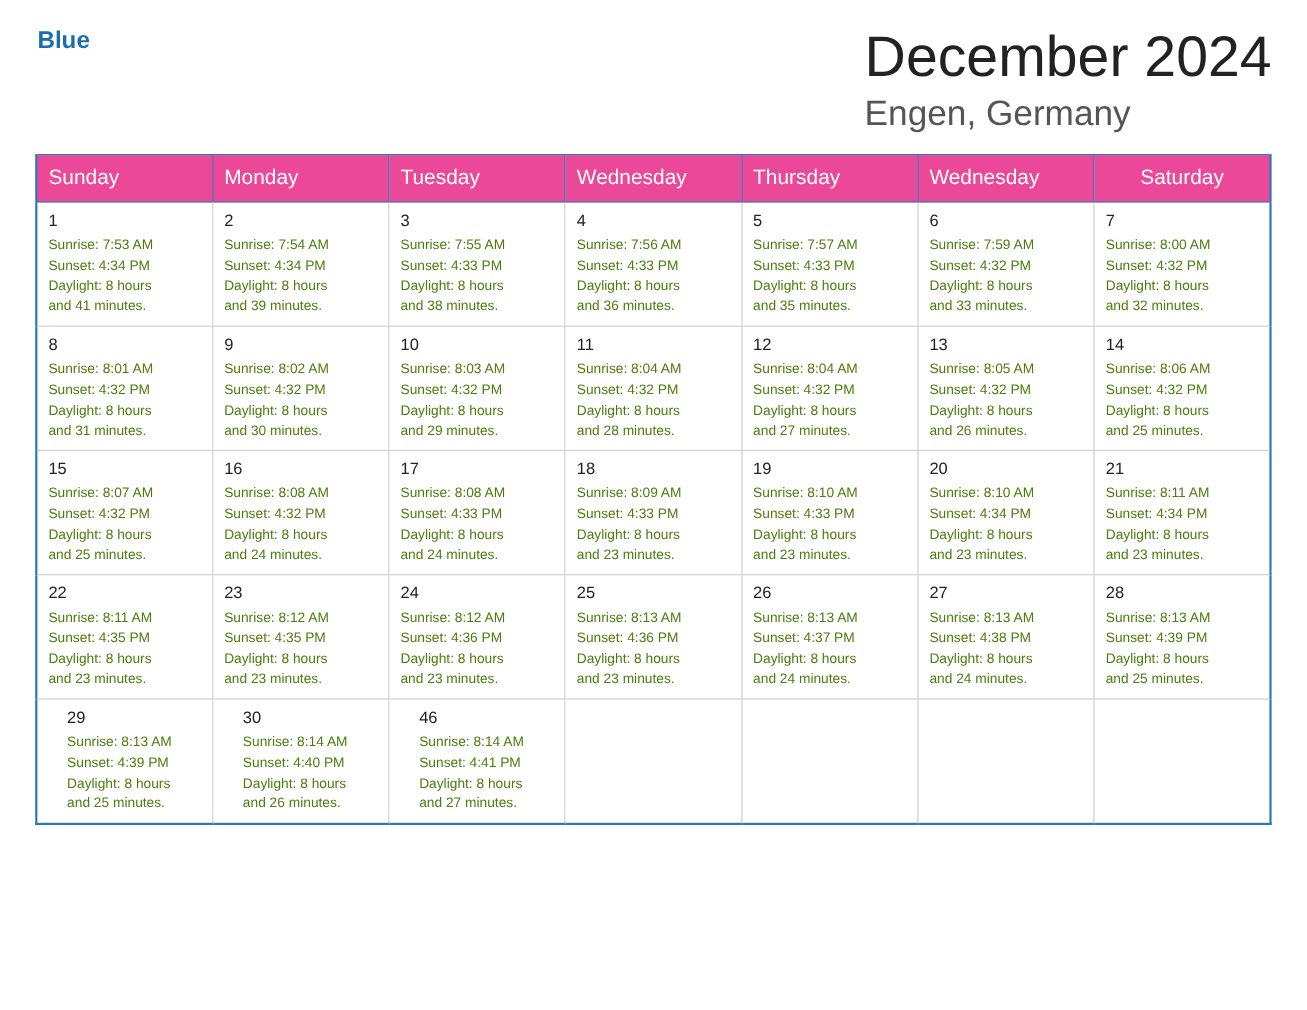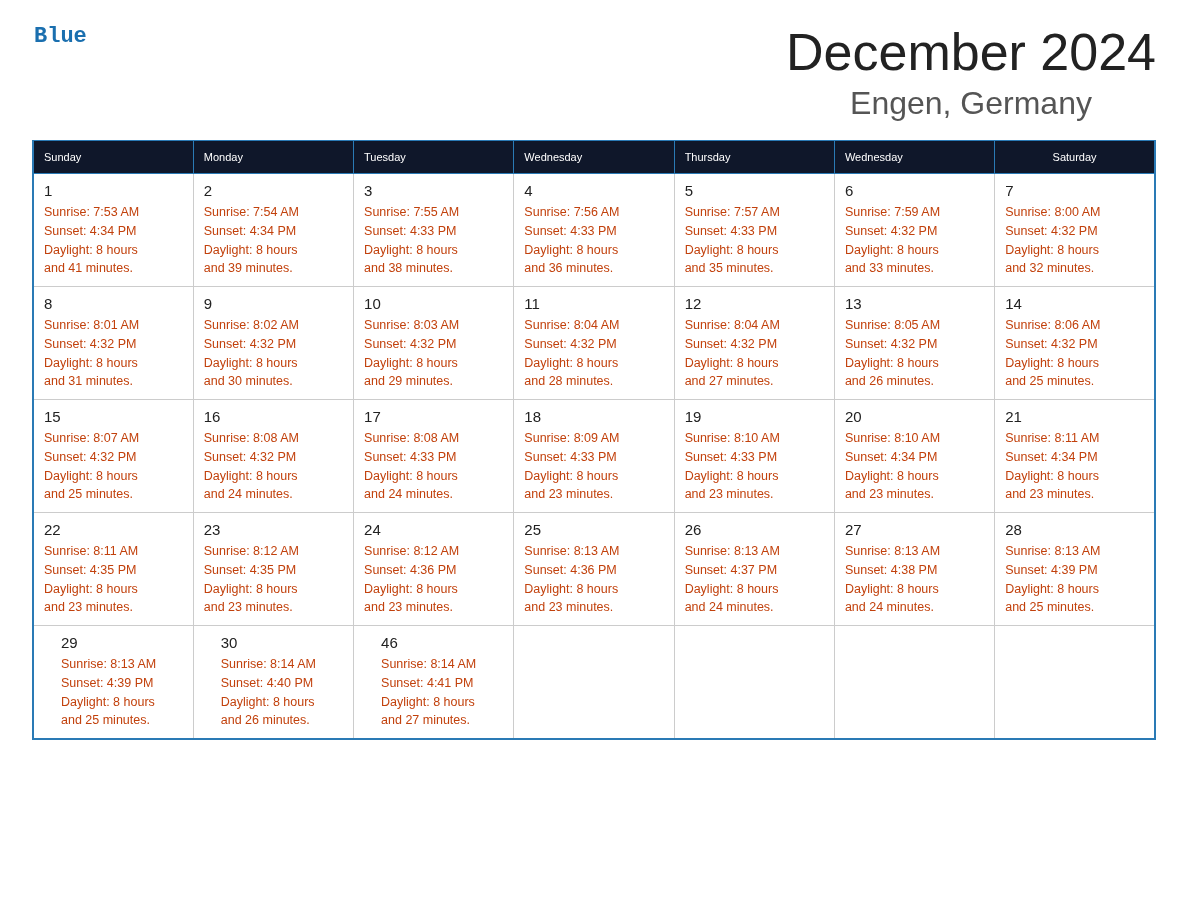--- a/index.html
+++ b/index.html
@@ -20,69 +20,68 @@
     .logo {
       display: flex;
       flex-direction: column;
       align-items: flex-start;
     }
     .logo-blue {
       font-size: 22px;
       font-weight: bold;
       color: #1a6faf;
       margin-left: 2px;
-      font-family: Liberation Mono, monospace;
     }
     .title-block {
-      text-align: center;
+      text-align: left;
       margin-left: 24px;
     }
     .title-block h1 {
       font-size: 52px;
       font-weight: 300;
       color: #222;
       line-height: 1.1;
     }
     .title-block h2 {
       font-size: 32px;
       font-weight: 400;
       color: #555;
       margin-top: 4px;
     }
     table {
       width: 100%;
       border-collapse: collapse;
       font-size: 13px;
     }
     thead tr th {
-      background: #0f172a;
+      background: #ec4899;
       color: #fff;
       padding: 10px 10px;
       text-align: left;
-      font-size: 11px;
+      font-size: 19px;
       font-weight: 500;
       border: 1px solid #2a7ab5;
     }
     tbody tr td {
       border: 1px solid #ccc;
       padding: 8px 10px;
       vertical-align: top;
       width: 14.28%;
       min-height: 90px;
     }
     tbody tr td .day-num {
       font-size: 15px;
       font-weight: 500;
       color: #222;
       display: block;
       margin-bottom: 4px;
     }
     tbody tr td .day-info {
       font-size: 12.5px;
-      color: #c2410c;
+      color: #4d7c0f;
       line-height: 1.5;
     }
     tbody tr:last-child td {
       border-bottom: 2px solid #2a7ab5;
       padding-left: 27px;
     }
     thead tr th:first-child {
       border-left: 2px solid #2a7ab5;
     }
     thead tr th:last-child {

